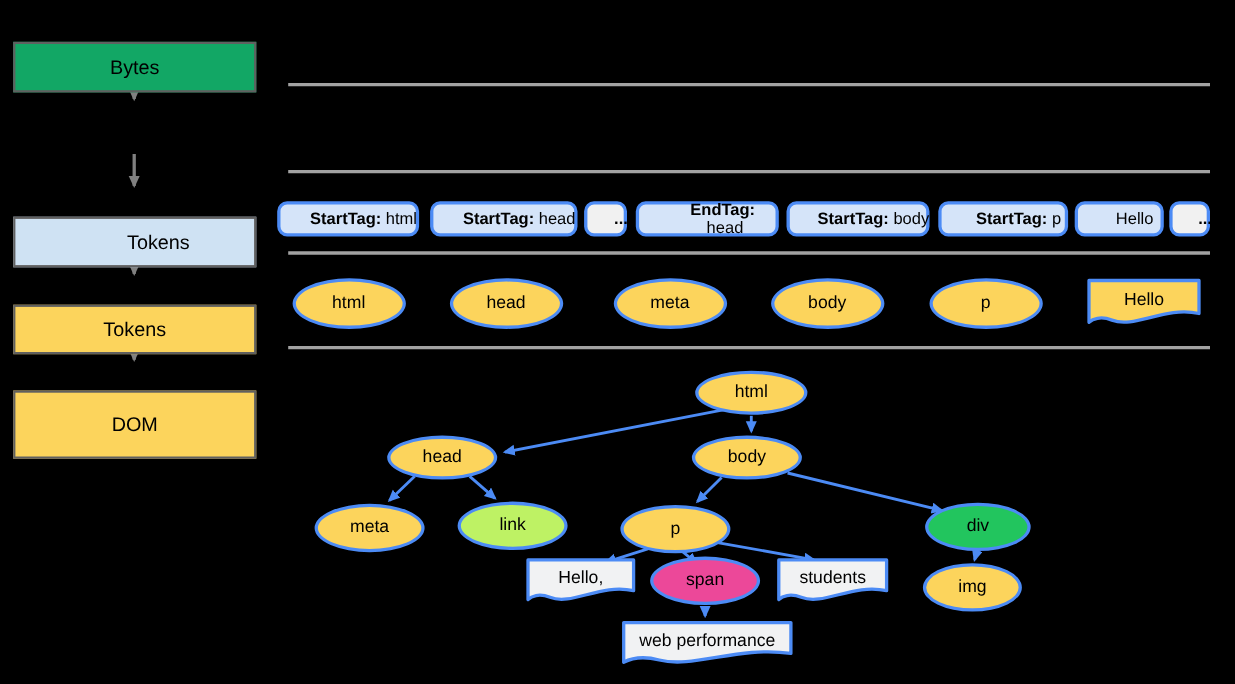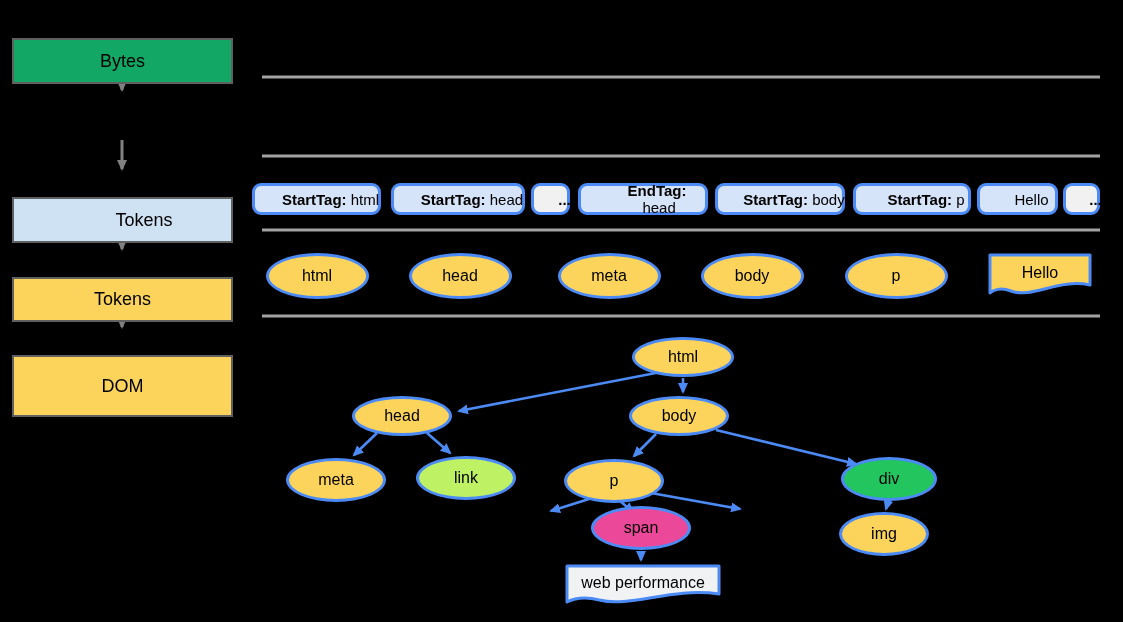--- a/index.html
+++ b/index.html
@@ -124,22 +124,34 @@
       </div>
       <div class="ellipse" style="left: 416px; top: 456px; width: 100px; height: 44px; background: #bef264; border-color: rgb(76, 139, 245); color: rgb(0, 0, 0);">
         <span>link</span>
       </div>
       <div class="ellipse" style="left: 564px; top: 459px; width: 100px; height: 44px; background: rgb(252, 212, 92); border-color: rgb(76, 139, 245); color: rgb(0, 0, 0);">
         <span>p</span>
       </div>
       <div class="ellipse" style="left: 841px; top: 457px; width: 96px; height: 44px; background: #22c55e; border-color: rgb(76, 139, 245); color: rgb(0, 0, 0);">
         <span>div</span>
       </div>
+      <div class="docnode" style="left: 478px; top: 507px; width: 100px; height: 46px; color: rgb(0, 0, 0);">
+        <svg width="100" height="46" viewBox="0 0 100 46">
+          <path d="M 2 2 L 98 2 L 98 30 C 68 23, 42 44, 22 36 C 12 32, 5 35, 2 38 Z" fill="#F1F2F3" stroke="#4C8BF5" stroke-width="3" stroke-linejoin="round"></path>
+        </svg>
+        <span class="lbl">Hello,</span>
+      </div>
       <div class="ellipse" style="left: 591px; top: 506px; width: 100px; height: 44px; background: #ec4899; border-color: rgb(76, 139, 245); color: rgb(0, 0, 0);">
         <span>span</span>
+      </div>
+      <div class="docnode" style="left: 706px; top: 507px; width: 102px; height: 46px; color: rgb(0, 0, 0);">
+        <svg width="102" height="46" viewBox="0 0 102 46">
+          <path d="M 2 2 L 100 2 L 100 30 C 69.36 23, 42.839999999999996 44, 22.44 36 C 12.24 32, 5.1000000000000005 35, 2 38 Z" fill="#F1F2F3" stroke="#4C8BF5" stroke-width="3" stroke-linejoin="round"></path>
+        </svg>
+        <span class="lbl">students</span>
       </div>
       <div class="ellipse" style="left: 839px; top: 512px; width: 90px; height: 44px; background: rgb(252, 212, 92); border-color: rgb(76, 139, 245); color: rgb(0, 0, 0);">
         <span>img</span>
       </div>
       <div class="docnode" style="left: 565px; top: 564px; width: 156px; height: 46px; color: rgb(0, 0, 0);">
         <svg width="156" height="46" viewBox="0 0 156 46">
           <path d="M 2 2 L 154 2 L 154 30 C 106.08000000000001 23, 65.52 44, 34.32 36 C 18.72 32, 7.800000000000001 35, 2 38 Z" fill="#F1F2F3" stroke="#4C8BF5" stroke-width="3" stroke-linejoin="round"></path>
         </svg>
         <span class="lbl">web performance</span>
       </div>

